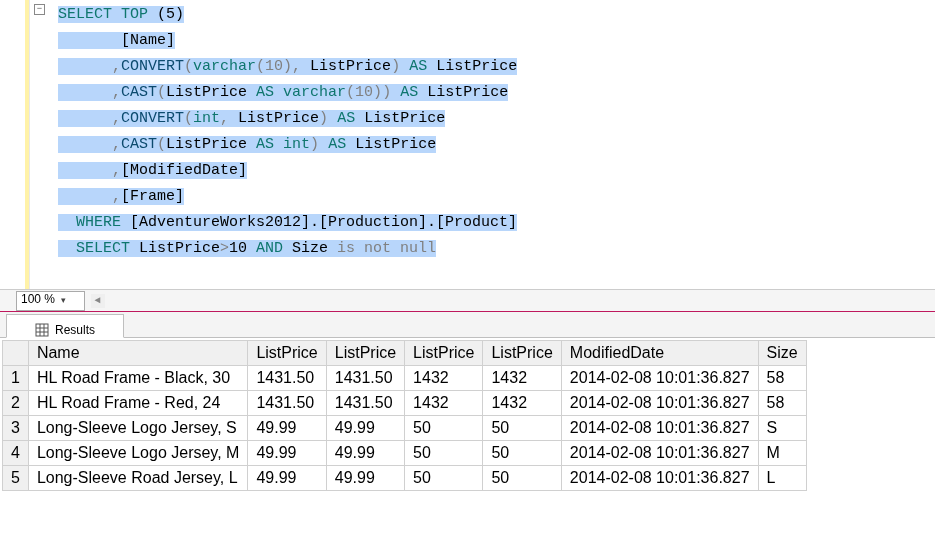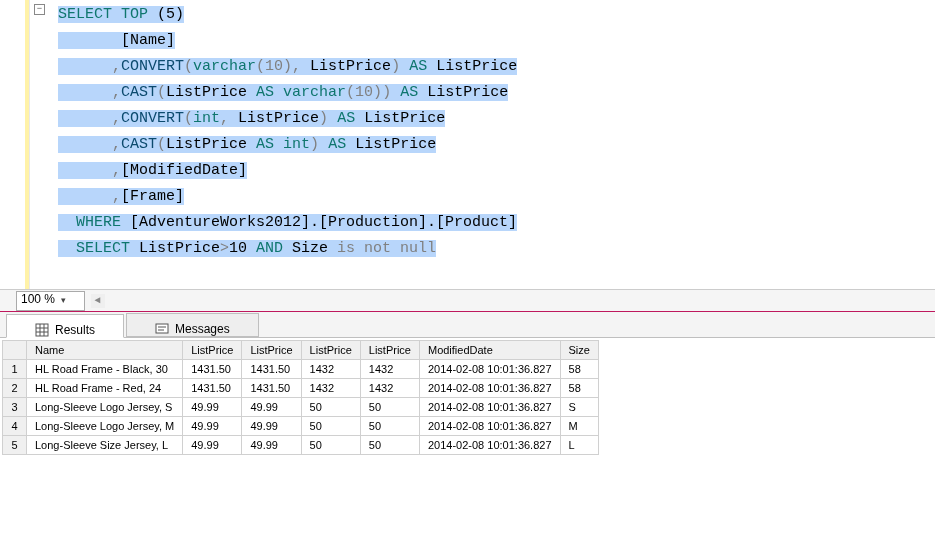--- a/index.html
+++ b/index.html
@@ -123,21 +123,21 @@
     width: 14px; height: 14px;
     display: inline-flex;
     align-items: center; justify-content: center;
   }
   .grid-icon svg, .msg-icon svg { display: block; }
 
   .results-area {
     height: calc(535px - 290px - 22px - 26px);
     overflow: auto;
     font-family: "Segoe UI", Tahoma, sans-serif;
-    font-size: 11px;
+    font-size: 16px;
   }
   table.results {
     border-collapse: collapse;
     margin: 2px 0 0 2px;
   }
   table.results th, table.results td {
     border: 1px solid #d0d0d0;
     padding: 3px 8px;
     text-align: left;
     white-space: nowrap;
@@ -190,30 +190,20 @@
       <svg width="14" height="14" viewBox="0 0 14 14">
           <rect x="1" y="1" width="12" height="12" fill="#fff" stroke="#555"></rect>
           <line x1="1" y1="5" x2="13" y2="5" stroke="#555"></line>
           <line x1="1" y1="9" x2="13" y2="9" stroke="#555"></line>
           <line x1="5" y1="1" x2="5" y2="13" stroke="#555"></line>
           <line x1="9" y1="1" x2="9" y2="13" stroke="#555"></line>
         </svg>
     </span>
     <span>Results</span>
   </div>
-  <div class="tab">
-    <span class="tab-icon msg-icon">
-      <svg width="14" height="14" viewBox="0 0 14 14">
-          <rect x="1" y="2" width="12" height="9" fill="#fff" stroke="#555"></rect>
-          <line x1="3" y1="5" x2="11" y2="5" stroke="#555"></line>
-          <line x1="3" y1="8" x2="9" y2="8" stroke="#555"></line>
-        </svg>
-    </span>
-    <span>Messages</span>
-  </div>
 </div>
 
 <div class="results-area">
   <table class="results">
     <thead>
       <tr>
         <th class="rownum"></th>
         <th>Name</th>
         <th>ListPrice</th>
         <th>ListPrice</th>
@@ -259,21 +249,21 @@
         <td>Long-Sleeve Logo Jersey, M</td>
         <td>49.99</td>
         <td>49.99</td>
         <td>50</td>
         <td>50</td>
         <td>2014-02-08 10:01:36.827</td>
         <td>M</td>
       </tr>
       <tr>
         <td class="rownum">5</td>
-        <td>Long-Sleeve Size Jersey, L</td>
+        <td>Long-Sleeve Road Jersey, L</td>
         <td>49.99</td>
         <td>49.99</td>
         <td>50</td>
         <td>50</td>
         <td>2014-02-08 10:01:36.827</td>
         <td>L</td>
       </tr>
     </tbody>
   </table>
 </div>

